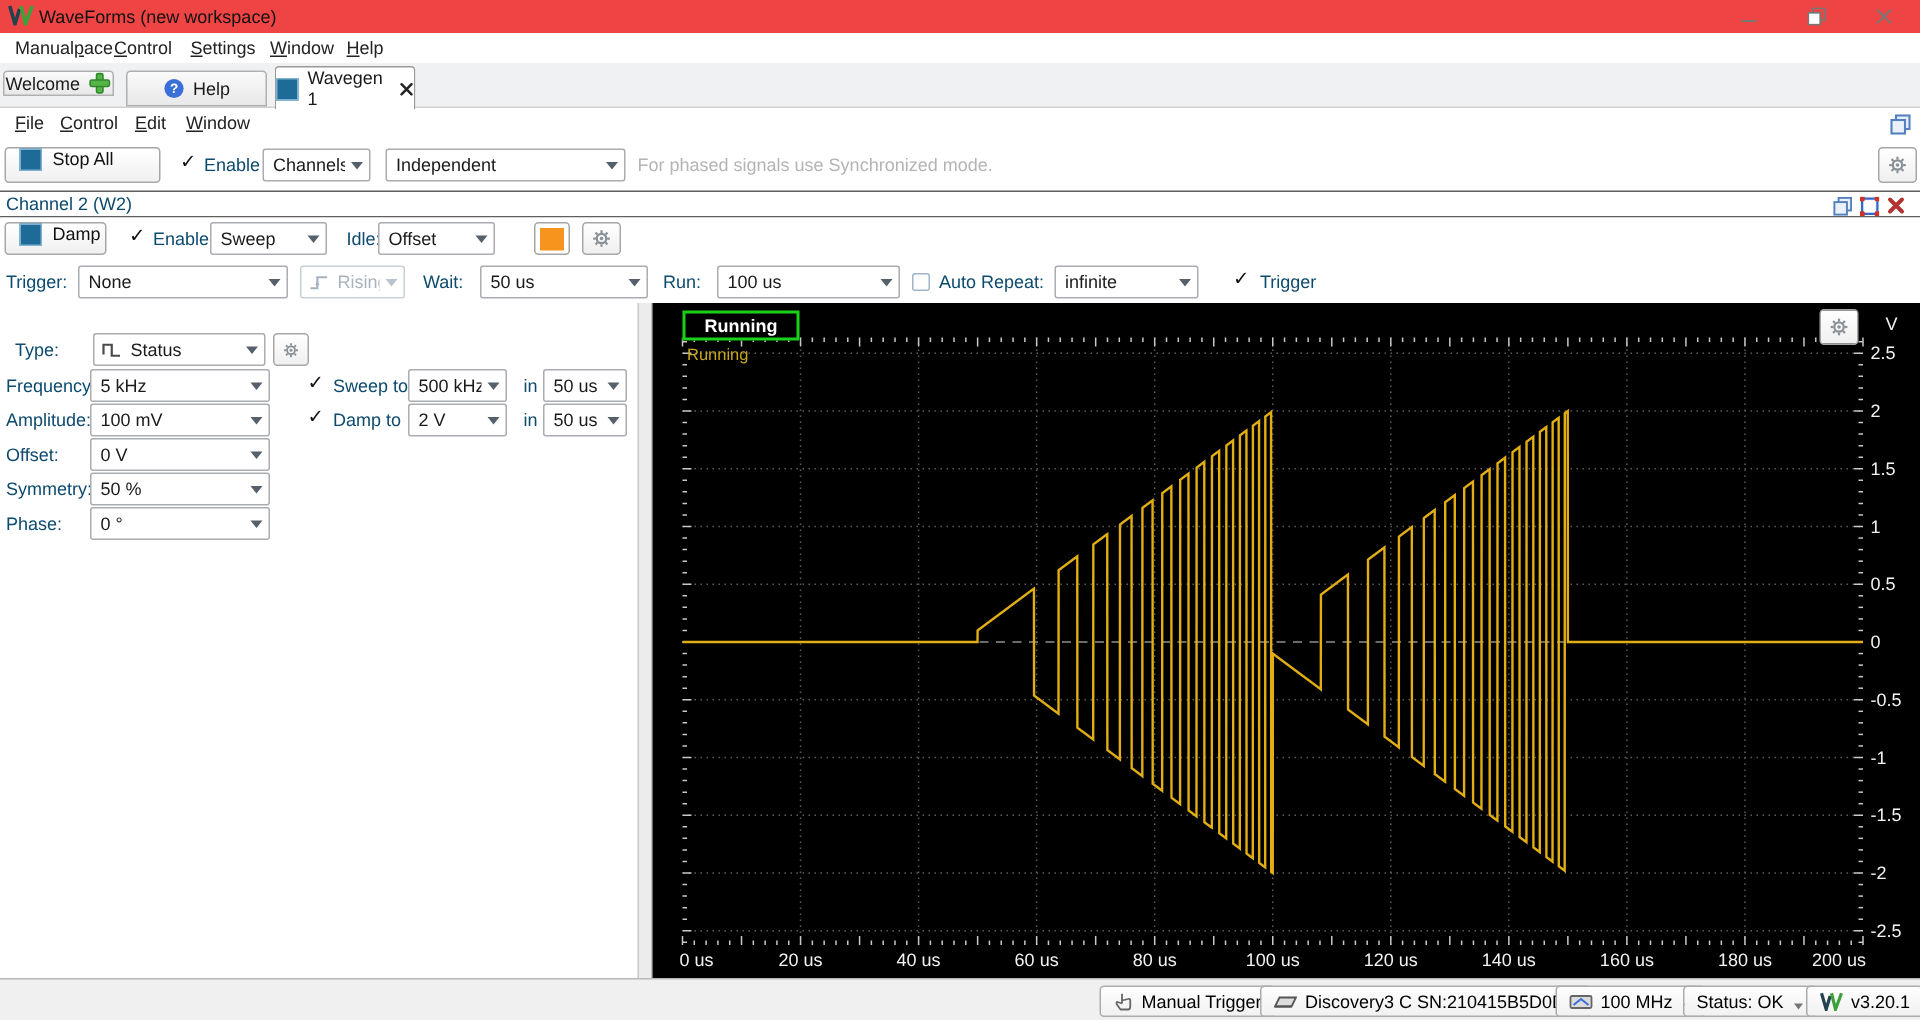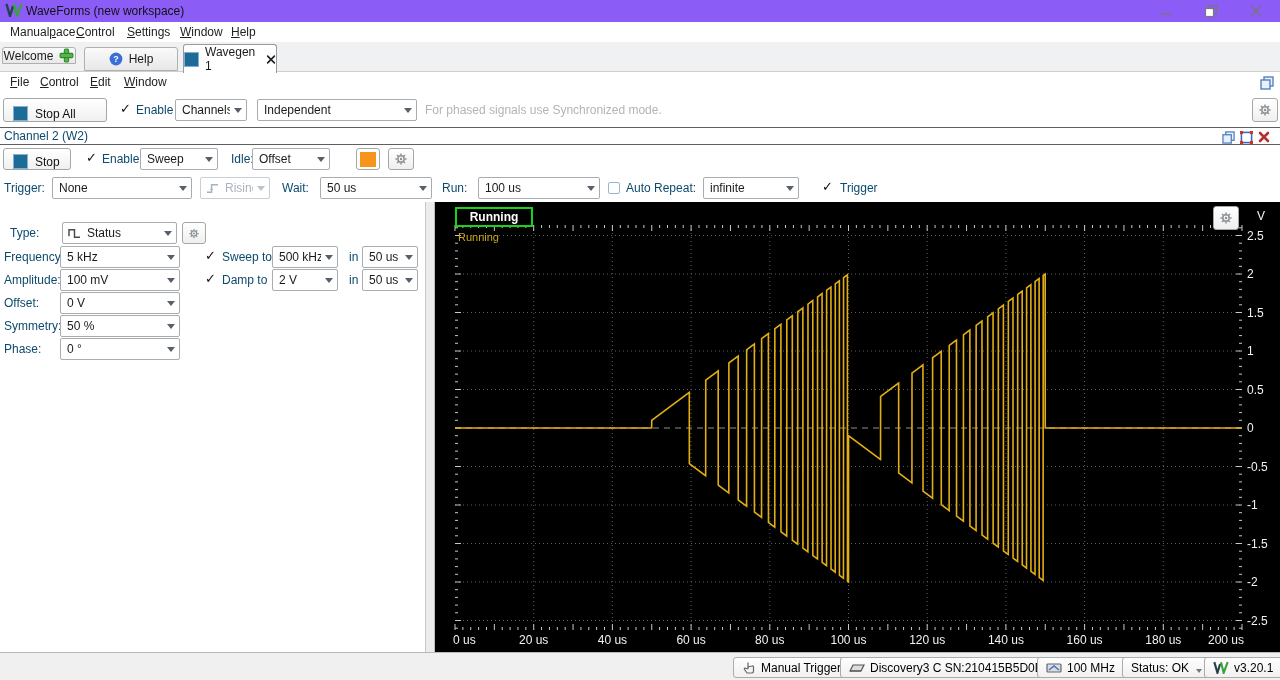--- a/index.html
+++ b/index.html
@@ -1,41 +1,41 @@
 <!DOCTYPE html>
 <html><head>
 <meta charset="utf-8">
 <style>
   html,body{margin:0;padding:0;background:#fff;}
   #app{position:relative;width:1280px;height:680px;font-family:"Liberation Sans",sans-serif;font-size:12px;color:#1a1a1a;overflow:hidden;background:#fff;}
   .abs{position:absolute;}
   .lbl{position:absolute;font-size:12px;white-space:nowrap;color:#0c4a6e;}
   .hint{color:#b4b4b4;}
   
-  #titlebar{position:absolute;left:0;top:0;width:1280px;height:22px;background:#8b5cf6;}
+  #titlebar{position:absolute;left:0;top:0;width:1280px;height:22px;background:#ef4444;}
   #titlebar .title{position:absolute;left:26px;top:4px;font-size:12px;color:#111;}
   .wincap{position:absolute;top:2px;width:26px;height:18px;display:flex;align-items:center;justify-content:center;color:#666;}
   
   #menubar{position:absolute;left:0;top:22px;width:1280px;height:20px;background:#fff;}
   #imenubar{position:absolute;left:0;top:72px;width:1280px;height:22px;background:#fff;}
   .mi{position:absolute;top:3px;font-size:12px;color:#222;white-space:nowrap;cursor:default;}
   .mi u{text-decoration:underline;}
   
   #tabbar{position:absolute;left:0;top:42px;width:1280px;height:30px;background:#eff1f3;border-bottom:1px solid #cfcfcf;box-sizing:border-box;}
   .tab{position:absolute;box-sizing:border-box;display:flex;align-items:center;justify-content:center;gap:6px;border:1px solid #b0b0b0;border-radius:3px 3px 0 0;background:linear-gradient(#fafafa,#e8e8e8);font-size:12px;}
   .tab.active{background:#fff;border-color:#9a9a9a;border-bottom:none;z-index:3;}
   .iconbtn{position:absolute;display:flex;align-items:center;justify-content:center;background:transparent;border:none;padding:0;}
   
   .dd{position:absolute;height:22px;box-sizing:border-box;background:#fff;border:1px solid #a9acb0;border-radius:2px;display:flex;align-items:center;font-size:12px;}
   .dd .val{flex:1;padding:0 6px;white-space:nowrap;overflow:hidden;}
   .dd .arr{width:16px;height:100%;display:flex;align-items:center;justify-content:center;flex:none;}
   .dd .arr::after{content:"";width:0;height:0;border-left:4px solid transparent;border-right:4px solid transparent;border-top:5px solid #55606b;}
   .dd.disabled{border-color:#c9cfd6;color:#a9b3bd;}
   .dd.disabled .arr::after{border-top-color:#b9c3cd;}
-  .tbtn{position:absolute;box-sizing:border-box;display:flex;align-items:flex-end;gap:7px;padding:0 9px;background:linear-gradient(#ffffff,#f0f0f0);border:1px solid #a6a6a6;border-radius:3px;font-size:12px;color:#111;}
+  .tbtn{position:absolute;box-sizing:border-box;display:flex;align-items:flex-start;gap:7px;padding:0 9px;background:linear-gradient(#ffffff,#f0f0f0);border:1px solid #a6a6a6;border-radius:3px;font-size:12px;color:#111;}
   .sqicon{width:13px;height:13px;background:#1e6b97;border:1px solid #7fb2d2;flex:none;}
   .chk{position:absolute;font-size:13px;font-weight:700;color:#101010;font-family:"DejaVu Sans",sans-serif;}
   .chk::before{content:"\2713";}
   .chk-empty{position:absolute;width:12px;height:12px;border:1px solid #9fb4c8;border-radius:2px;background:#fdfefe;box-sizing:border-box;}
   .gbtn{position:absolute;box-sizing:border-box;display:flex;align-items:center;justify-content:center;background:linear-gradient(#ffffff,#efefef);border:1px solid #a6a6a6;border-radius:3px;}
   
   #toolbar-master{position:absolute;left:0;top:94px;width:1280px;height:33px;background:#fff;}
   #channel-header{position:absolute;left:0;top:127px;width:1280px;height:18px;background:#fff;border-top:1px solid #5f5f5f;border-bottom:1px solid #5f5f5f;box-sizing:border-box;}
   #channel-toolbar{position:absolute;left:0;top:145px;width:1280px;height:29px;background:#fff;}
   #trigger-row{position:absolute;left:0;top:174px;width:1280px;height:28px;background:#fff;}
@@ -268,21 +268,21 @@
     <button class="iconbtn" style="left:1257px;top:2px;width:14px;height:14px">
         <svg width="12" height="12">
           <use href="#sym-closex"></use>
         </svg>
       </button>
   </div>
 
   <div id="channel-toolbar">
     <button class="tbtn" style="left:3px;top:3px;width:68px;height:22px">
       <span class="sqicon"></span>
-      <span>Stop</span>
+      <span>Damp</span>
     </button>
     <span class="chk" style="left:86px;top:5px"></span>
     <span class="lbl" style="left:102px;top:7px">Enable</span>
     <div class="dd" style="left:140px;top:3px;width:78px">
         <span class="val">Sweep</span>
         <span class="arr"></span>
       </div>
     <span class="lbl" style="left:231px;top:7px">Idle:</span>
     <div class="dd" style="left:252px;top:3px;width:78px">
         <span class="val">Offset</span>

